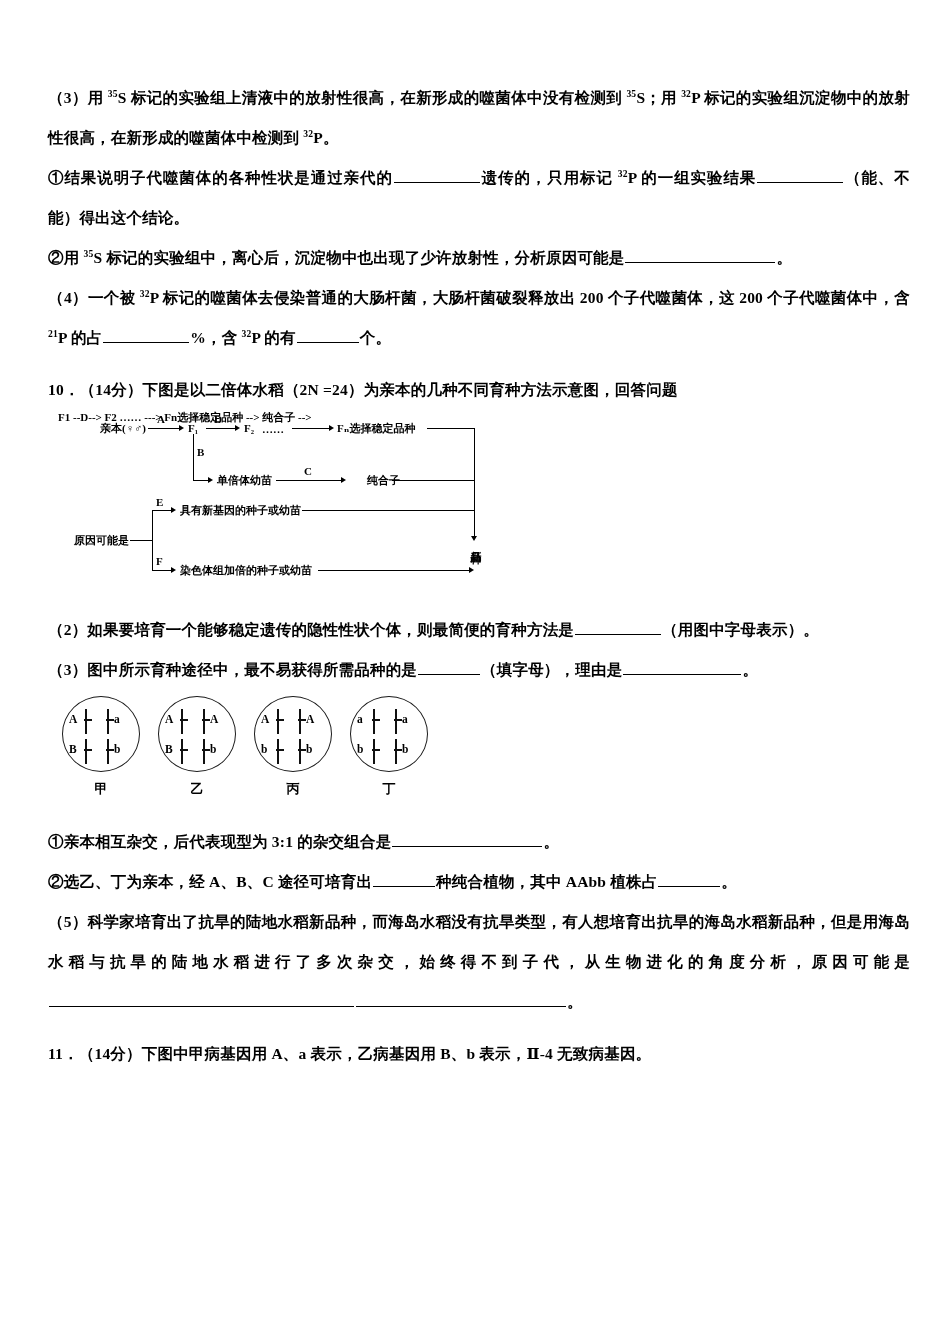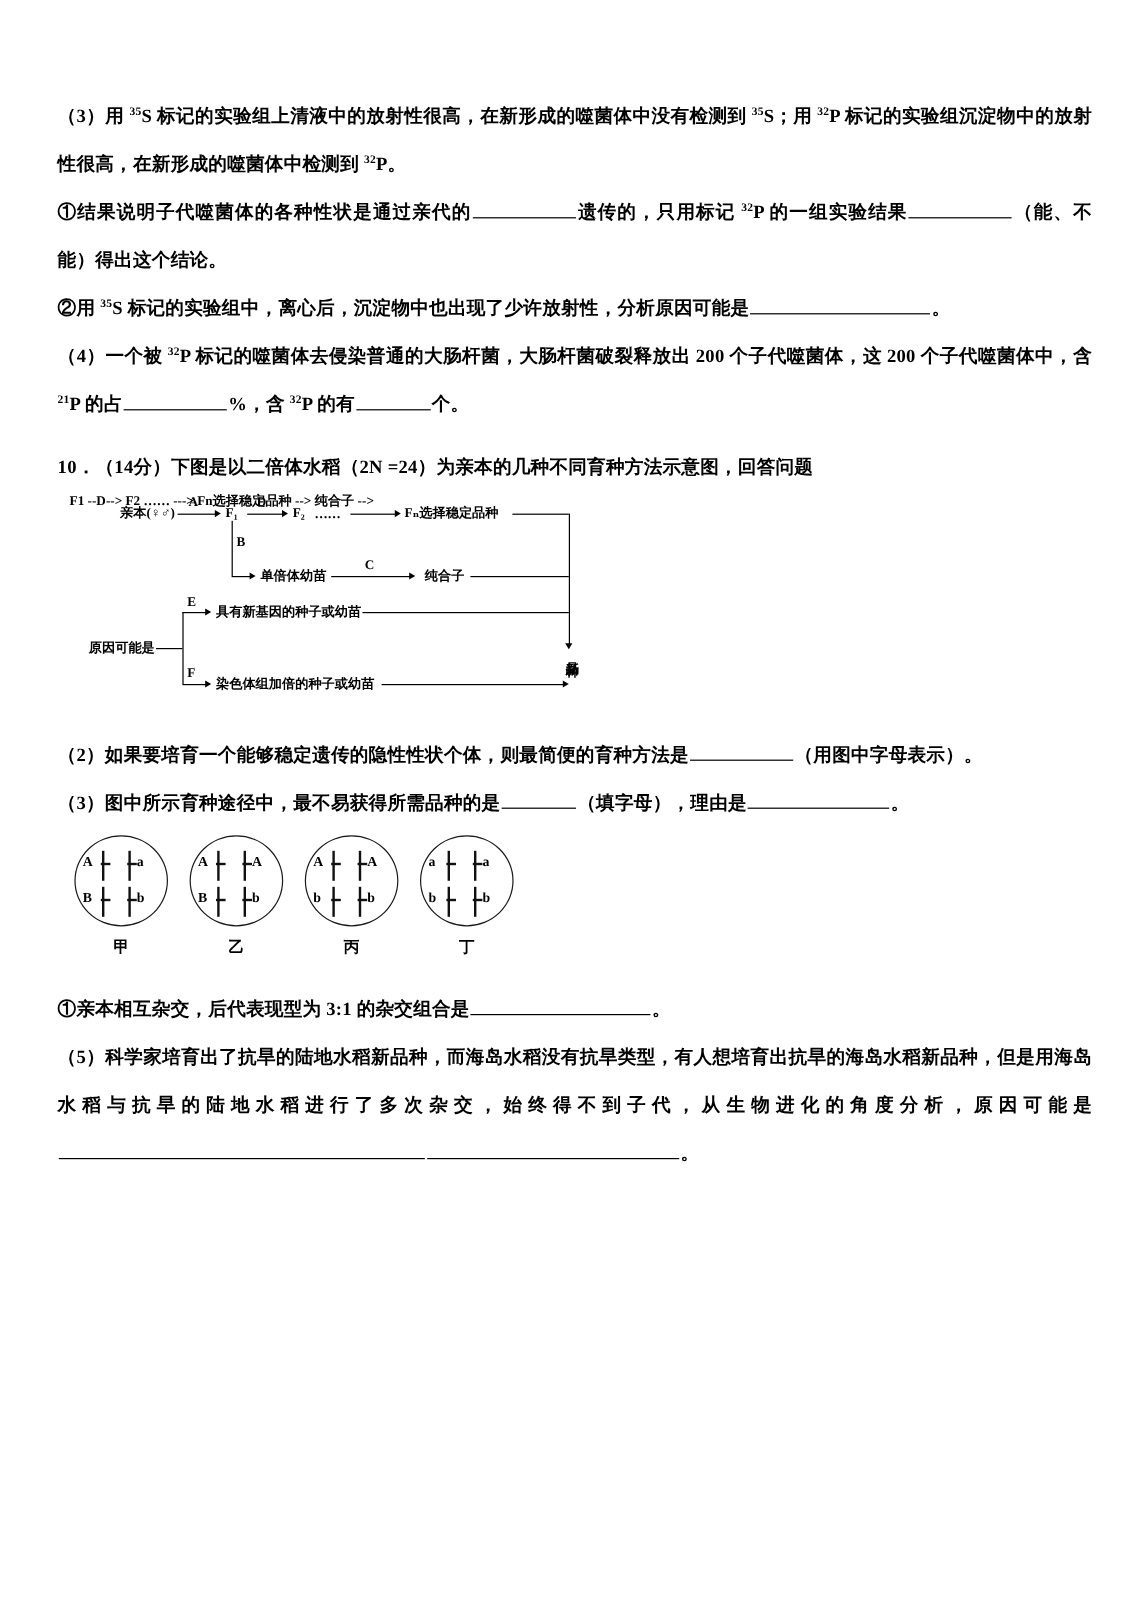--- a/index.html
+++ b/index.html
@@ -225,21 +225,21 @@
         <div class="vline" style="left:135px; top:24px; height:46px;"></div>
         <div class="hline" style="left:135px; top:70px; width:16px;"></div>
         <div class="arrow-r" style="left:150px; top:67px;"></div>
         <span class="dg-lbl" style="left:139px; top:36px;">B</span>
         <span class="dg-txt" style="left:159px; top:64px;">单倍体幼苗</span>
 
          纯合子 --&gt;
         <div class="hline" style="left:218px; top:70px; width:66px;"></div>
         <div class="arrow-r" style="left:283px; top:67px;"></div>
         <span class="dg-lbl" style="left:246px; top:55px;">C</span>
-        <span class="dg-txt" style="left:296px; top:64px;">纯合子</span>
+        <span class="dg-txt" style="left:309px; top:64px;">纯合子</span>
 
         
         <span class="dg-txt" style="left:16px; top:124px;">原因可能是</span>
         <div class="hline" style="left:72px; top:130px; width:22px;"></div>
         <div class="vline" style="left:94px; top:100px; height:60px;"></div>
 
         <div class="hline" style="left:94px; top:100px; width:20px;"></div>
         <div class="arrow-r" style="left:113px; top:97px;"></div>
         <span class="dg-lbl" style="left:98px; top:86px;">E</span>
         <span class="dg-txt" style="left:122px; top:94px;">具有新基因的种子或幼苗</span>
@@ -341,20 +341,26 @@
         </div>
         <div class="cell-name">丁</div>
       </div>
 
     </div>
 
     <p class="para" style="margin-top:14px;">
       <span>①亲本相互杂交，后代表现型为 3:1 的杂交组合是</span><span class="blank b-xl"></span><span>。</span>
     </p>
 
+    <p class="para">
+      <span>②选乙、丁为亲本，经 A、B、C 途径可培育出</span><span class="blank b-sm"></span><span>种纯合植物，其中 AAbb 植株占</span><span class="blank b-sm"></span><span>。</span>
+    </p>
 
     <p class="para">
       <span>（5）科学家培育出了抗旱的陆地水稻新品种，而海岛水稻没有抗旱类型，有人想培育出抗旱的海岛水稻新品种，但是用海岛水稻与抗旱的陆地水稻进行了多次杂交，始终得不到子代，从生物进化的角度分析，原因可能是</span><span class="blank b-huge"></span><span class="blank b-xxl"></span><span>。</span>
     </p>
 
+    <p class="para" style="margin-top:12px;">
+      <span>11．</span><span>（14分）</span><span>下图中甲病基因用 A、a 表示，乙病基因用 B、b 表示，Ⅱ-4 无致病基因。</span>
+    </p>
 
   </div>
 </div>
 
 </body></html>

